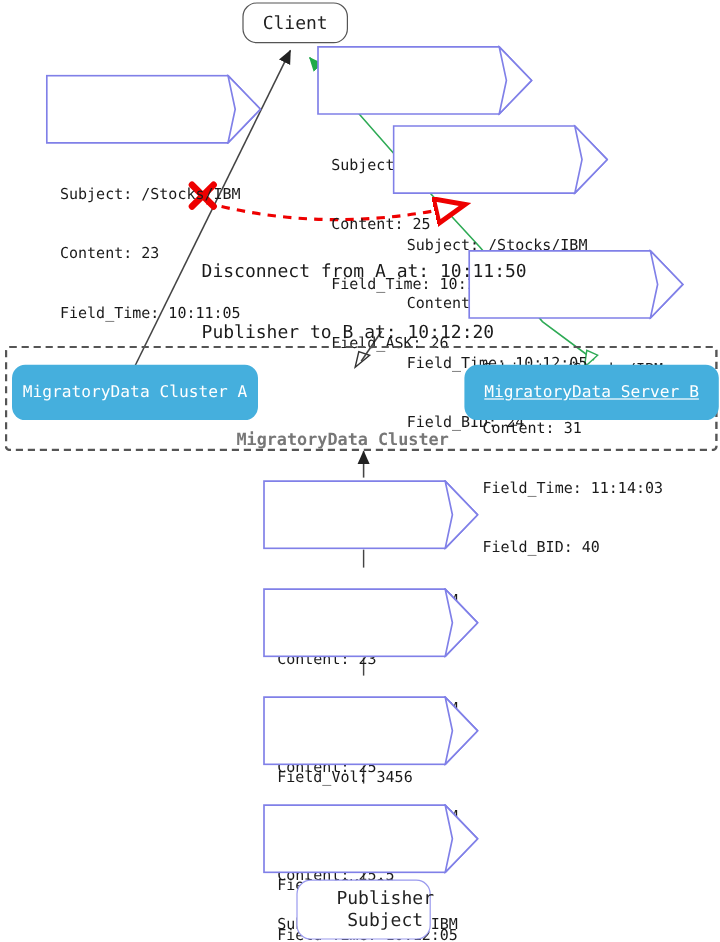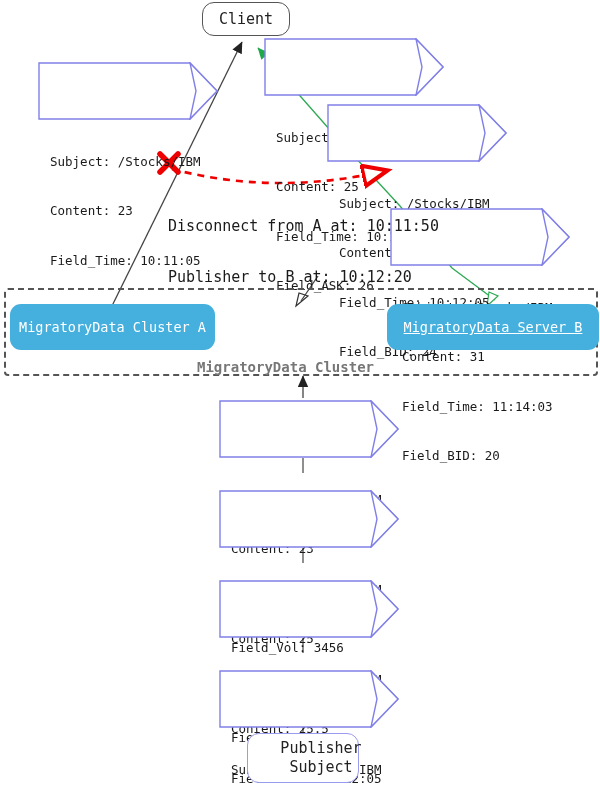--- a/index.html
+++ b/index.html
@@ -200,21 +200,21 @@
 
   <div class="msg" style="left:390px; top:208px; width:180px; height:58px;">
     <svg class="frame" viewBox="0 0 180 58" preserveAspectRatio="none">
       <path d="M1,1 L152,1 L179,29 L152,57 L1,57 Z" fill="#ffffff" stroke="#8080e8" stroke-width="1.4"></path>
       <path d="M152,1 L179,29 L152,57 L158,29 Z" fill="#ffffff" stroke="#8080e8" stroke-width="1.4"></path>
     </svg>
     <div class="lines">
       <div>Subject: /Stocks/IBM</div>
       <div>Content: 31</div>
       <div>Field_Time: 11:14:03</div>
-      <div>Field_BID: 20</div>
+      <div>Field_BID: 40</div>
     </div>
   </div>
 
   <div class="annot" style="left:168px; top:184px; width:230px;">
     <div>Disconnect from A at: 10:11:50</div>
     <div>Publisher to B at: 10:12:20</div>
   </div>
 
   <div class="cluster" style="left:4px; top:288px; width:594px; height:88px;"></div>
   <div class="cluster-label" style="left:197px; top:359px;">MigratoryData Cluster</div>

